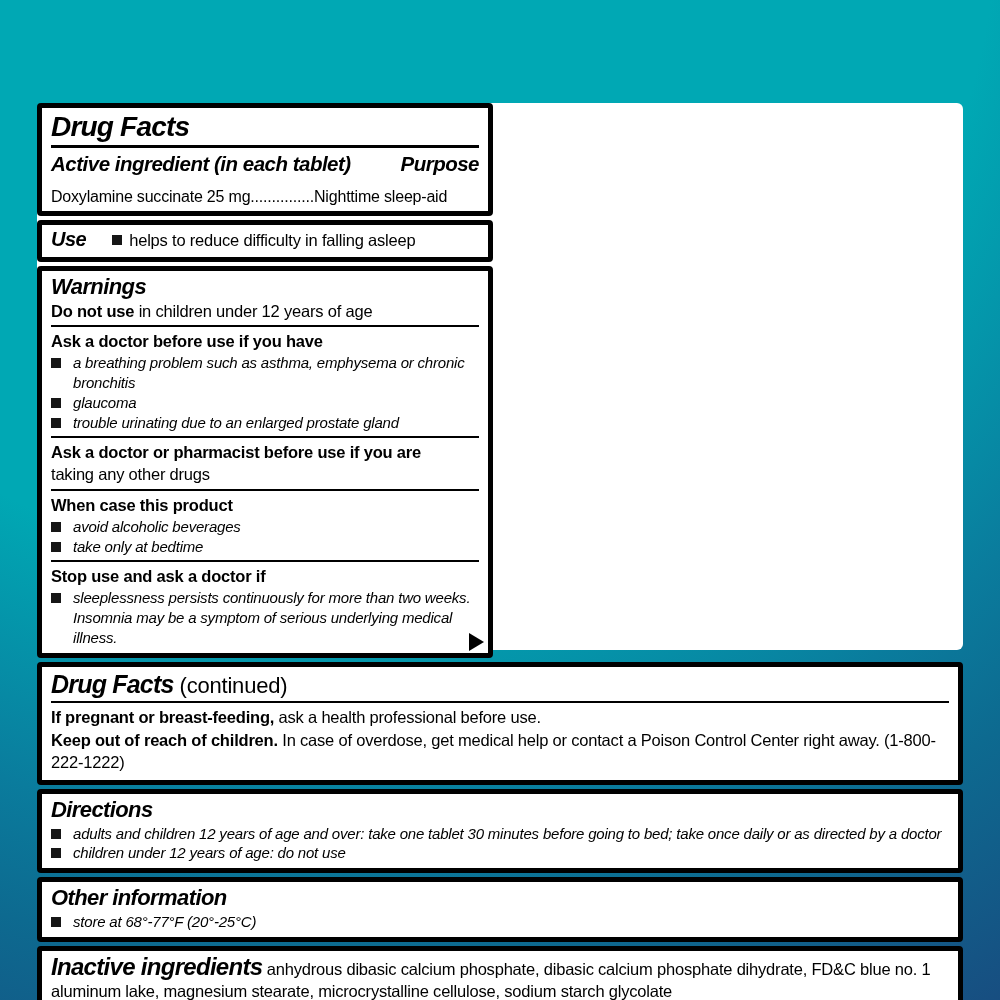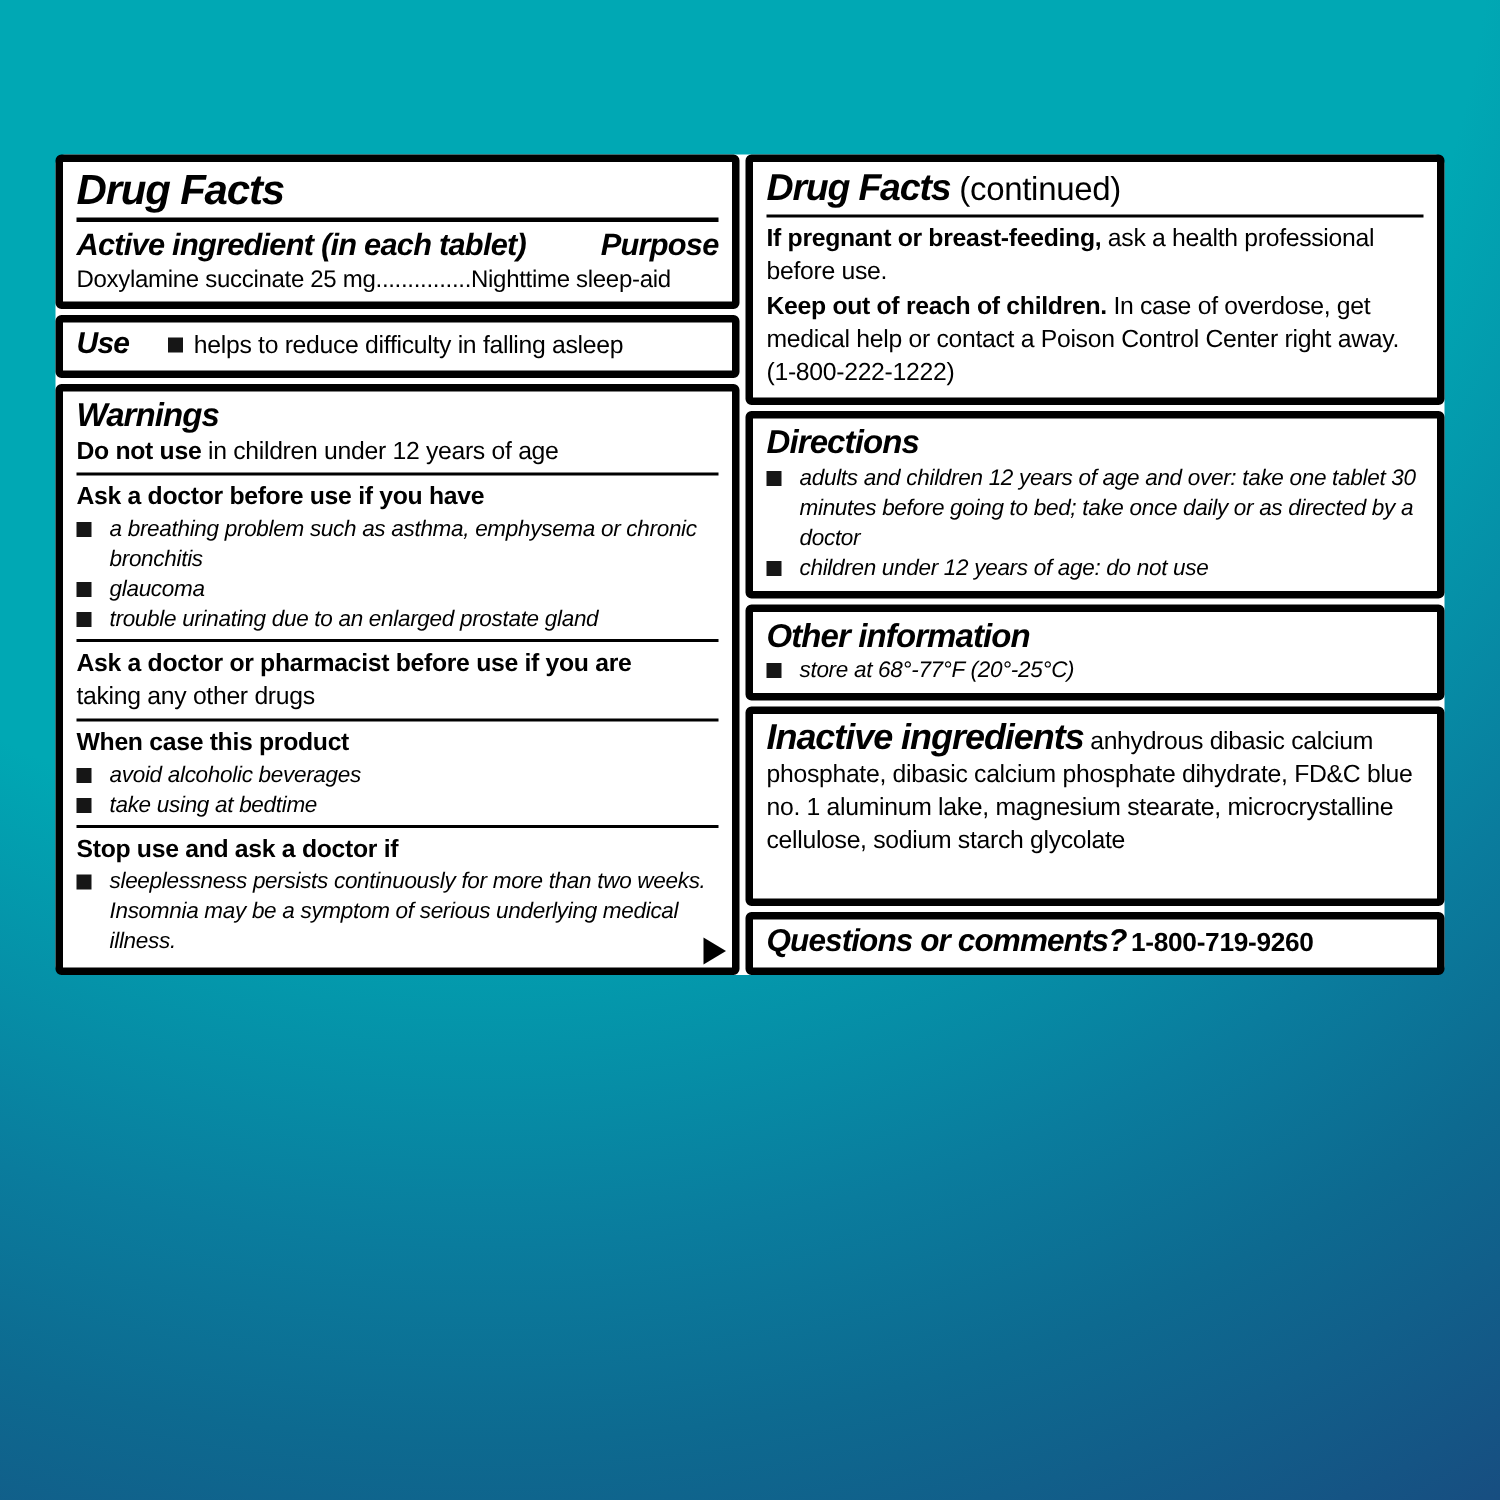--- a/index.html
+++ b/index.html
@@ -13,20 +13,21 @@
     background:
       radial-gradient(135% 130% at 32% -8%,
         #00a8b4 0%, #00a8b4 50%,
         #0a7c9d 70%, #0d6a90 80%,
         #19497e 100%);
   }
   .label{
     position:absolute;left:37px;top:103px;width:926px;height:547px;
     display:flex;gap:4px;background:#fff;border-radius:6px;
     box-sizing:border-box;
+    flex-direction:column;
   }
   .col{display:flex;flex-direction:column;gap:4px;box-sizing:border-box;}
   .col-left{width:456px;}
   .col-right{flex:1;}
   .box{
     border:5px solid #000;border-radius:4px;background:#fff;
     box-sizing:border-box;padding:3px 9px 5px 9px;
   }
   .grow{flex:1;}
   .df-title{
@@ -38,21 +39,21 @@
   .rule{height:2px;background:#000;margin:3px 0 4px 0;}
   .rule-thick{height:3px;margin:2px 0 4px 0;}
   .sec-head{
     font-style:italic;font-weight:bold;font-size:22px;letter-spacing:-0.6px;
     line-height:1.2;
   }
   .body-txt{font-size:16.5px;line-height:1.33;letter-spacing:-0.2px;}
   .b{font-weight:bold;}
   .ai-row{display:flex;justify-content:space-between;align-items:flex-end;margin-top:1px;}
   .ai-head{font-style:italic;font-weight:bold;font-size:20.5px;letter-spacing:-0.5px;}
-  .dose-row{font-size:16px;letter-spacing:-0.2px;white-space:nowrap;margin-top:2px;}
+  .dose-row{font-size:16px;letter-spacing:-0.2px;white-space:nowrap;margin-top:12px;}
   .use-row{display:flex;align-items:baseline;}
   .use-head{font-style:italic;font-weight:bold;font-size:20px;letter-spacing:-0.5px;margin-right:26px;}
   .sq{
     display:inline-block;width:10px;height:10px;background:#161616;
     flex:none;
   }
   ul.blist{list-style:none;margin:0;padding:0;}
   ul.blist li{
     position:relative;padding-left:22px;
     font-size:15px;line-height:1.33;letter-spacing:-0.2px;font-style:italic;
@@ -116,21 +117,21 @@
         <div class="sub">
           <div class="body-txt b">Ask a doctor or pharmacist before use if you are</div>
           <div class="body-txt">taking any other drugs</div>
         </div>
 
         <div class="rule"></div>
         <div class="sub">
           <div class="body-txt b">When case this product</div>
           <ul class="blist">
             <li><span class="sq"></span><span>avoid alcoholic beverages</span></li>
-            <li><span class="sq"></span><span>take using at bedtime</span></li>
+            <li><span class="sq"></span><span>take only at bedtime</span></li>
           </ul>
         </div>
 
         <div class="rule"></div>
         <div class="sub">
           <div class="body-txt b">Stop use and ask a doctor if</div>
           <ul class="blist">
             <li><span class="sq"></span><span>sleeplessness persists continuously for more than two weeks. Insomnia may be a symptom of serious underlying medical illness.</span></li>
           </ul>
         </div>

